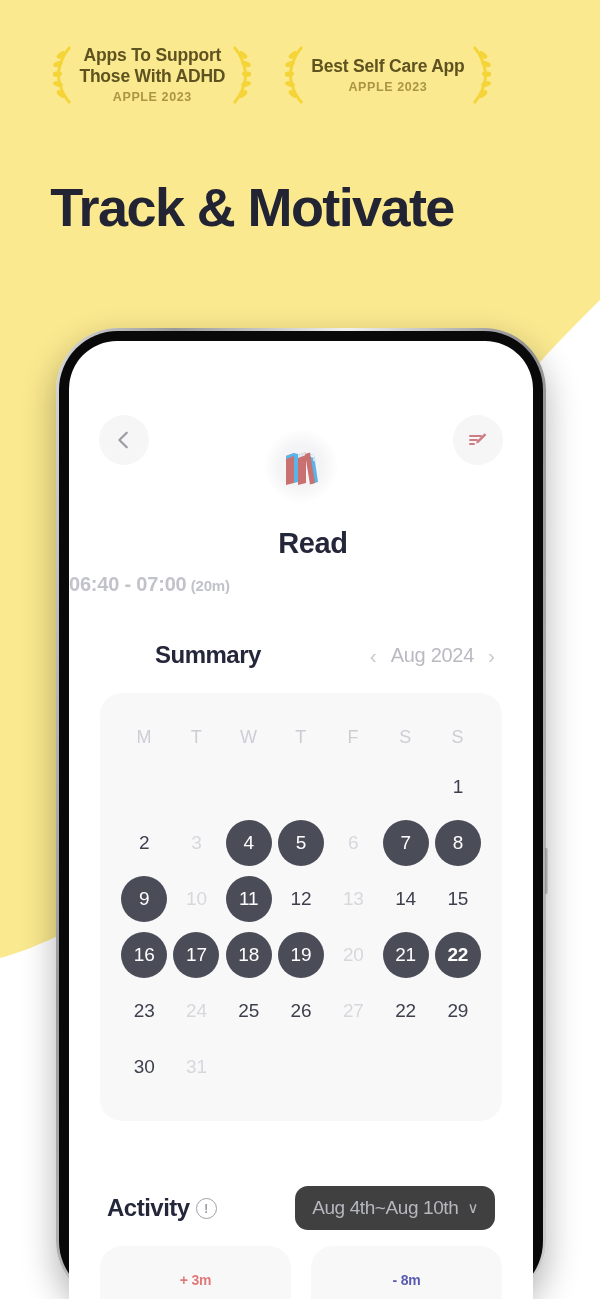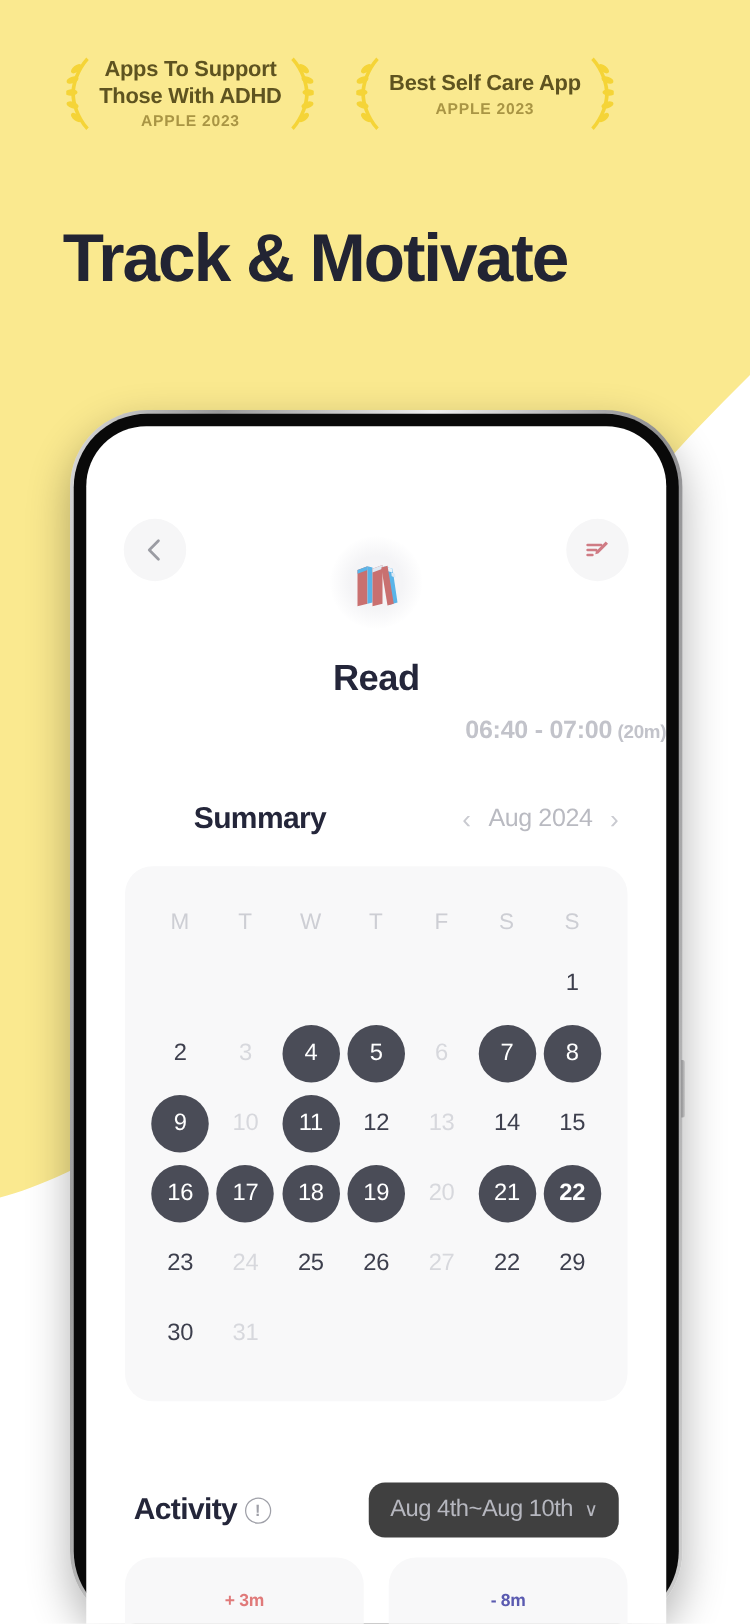--- a/index.html
+++ b/index.html
@@ -78,25 +78,25 @@
   .habit-icon{
     position:absolute; top:88px; left:0; width:100%;
     display:flex; justify-content:center;
   }
   .icon-halo{
     width:74px; height:74px; border-radius:50%;
     background:radial-gradient(circle,#f4f4f6 40%,rgba(255,255,255,0) 72%);
     display:flex; align-items:center; justify-content:center;
   }
   .habit-name{
-    position:absolute; top:186px; left:0; width:100%; text-align:center;
+    position:absolute; top:186px; left:12px; width:100%; text-align:center;
     font-size:29px; font-weight:bold; color:#24263a; letter-spacing:-.4px;
   }
   .habit-time{
-    position:absolute; top:232px; left:0; width:100%; text-align:right;
+    position:absolute; top:232px; left:0; width:100%; text-align:left;
     color:#c2c3ca; letter-spacing:-.2px;
   }
   .habit-time .rng{ font-size:20px; font-weight:bold; }
   .habit-time .dur{ font-size:15px; font-weight:bold; }
 
   
   .sum-row{
     position:absolute; top:300px; left:38px; right:38px;
     display:flex; align-items:center; justify-content:space-between;margin-left:48px;
   }

